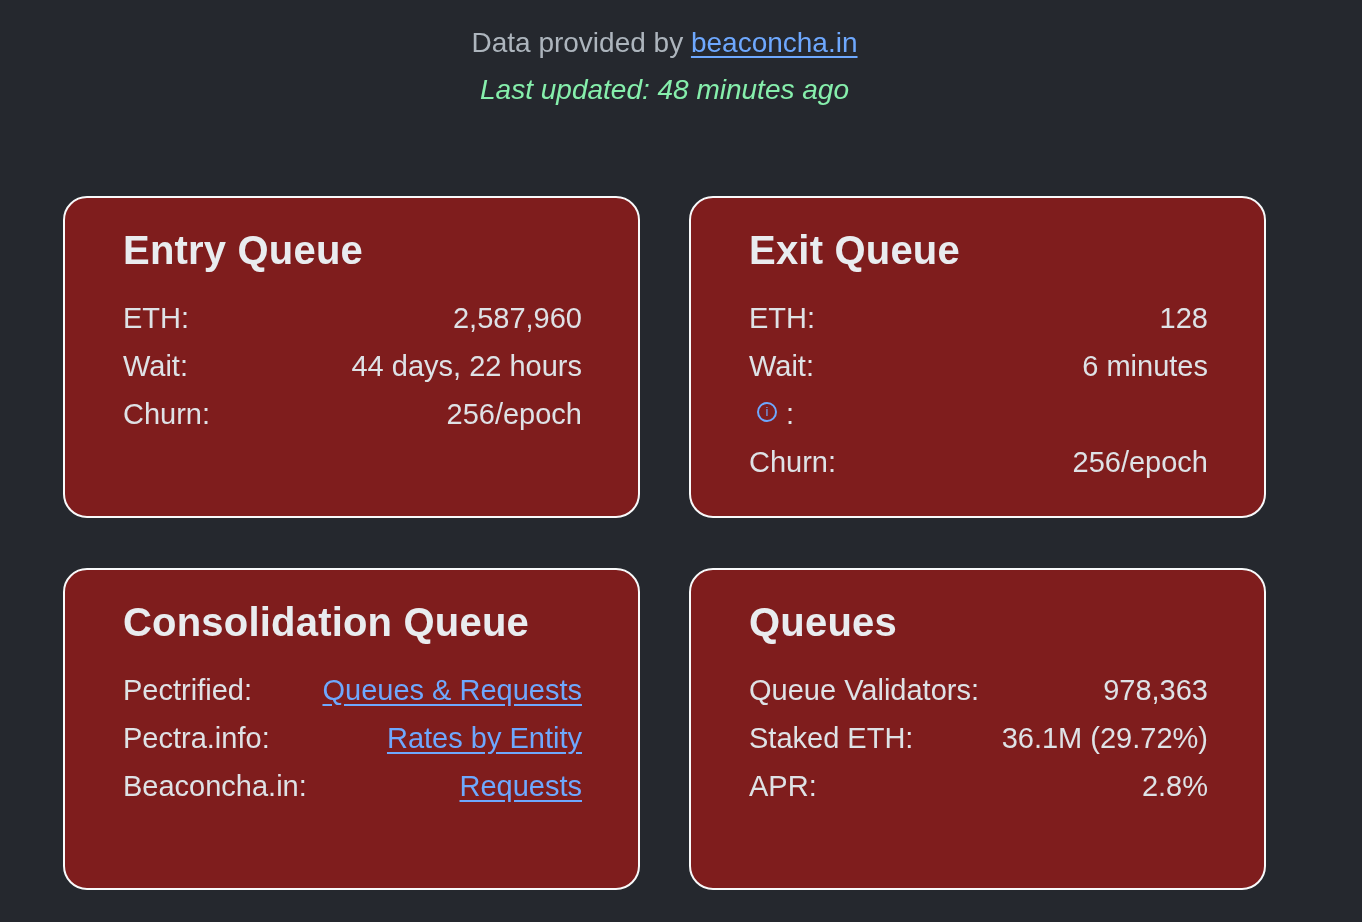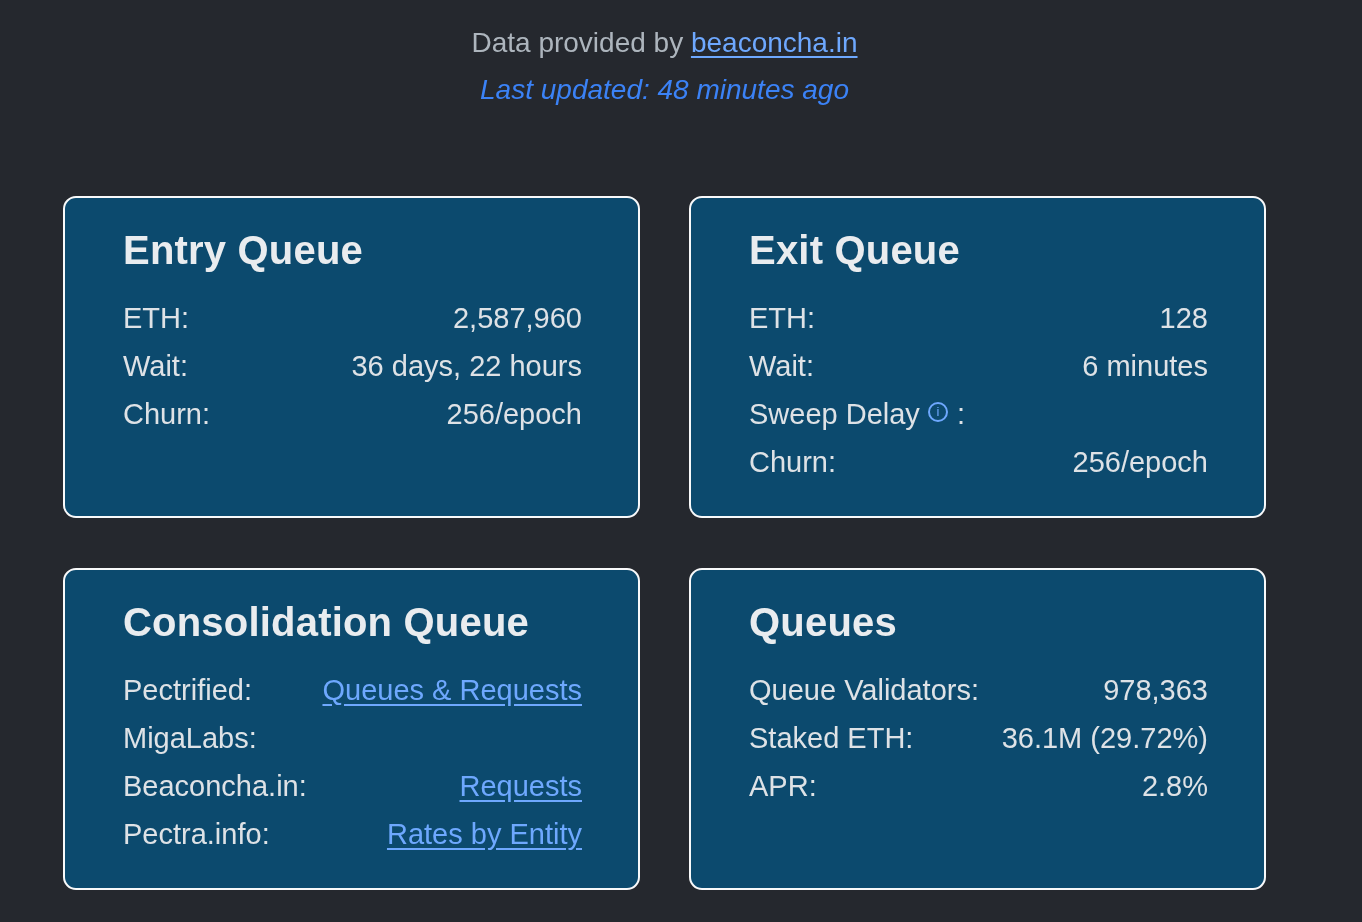--- a/index.html
+++ b/index.html
@@ -24,43 +24,43 @@
   }
   .header-line1 {
     font-size: 28px;
     line-height: 38px;
     color: #adb5bd;
   }
   .header-line2 {
     font-size: 28px;
     line-height: 38px;
     font-style: italic;
-    color: #3b82f6;
+    color: #86efac;
     margin-top: 9px;
   }
   a.link {
     color: #6ea8fe;
     text-decoration: underline;
     text-underline-offset: 4px;
     cursor: pointer;
   }
   .grid {
     margin: 87px 0 0 63px;
     width: 1203px;
     display: grid;
     grid-template-columns: 577px 577px;
     grid-template-rows: 322px 322px;
     column-gap: 49px;
     row-gap: 50px;
   }
   .card {
     box-sizing: border-box;
-    background: #0c4a6e;
+    background: #7f1d1d;
     border: 2px solid #f8f9fa;
-    border-radius: 13px;
+    border-radius: 24px;
     padding: 28px 56px 0 58px;
   }
   .card-title {
     margin: 0 0 20px 0;
     font-size: 40px;
     line-height: 48px;
     font-weight: bold;
     color: #e9ecef;
     letter-spacing: 0.2px;
   }
@@ -113,65 +113,64 @@
   <div class="grid">
 
     <section class="card">
       <h2 class="card-title">Entry Queue</h2>
       <div class="stat-row">
         <span class="label">ETH:</span>
         <span class="value">2,587,960</span>
       </div>
       <div class="stat-row">
         <span class="label">Wait:</span>
-        <span class="value">36 days, 22 hours</span>
+        <span class="value">44 days, 22 hours</span>
       </div>
       <div class="stat-row">
         <span class="label">Churn:</span>
         <span class="value">256/epoch</span>
       </div>
     </section>
 
     <section class="card">
       <h2 class="card-title">Exit Queue</h2>
       <div class="stat-row">
         <span class="label">ETH:</span>
         <span class="value">128</span>
       </div>
       <div class="stat-row">
         <span class="label">Wait:</span>
         <span class="value">6 minutes</span>
       </div>
       <div class="stat-row">
-        <span class="label"><span>Sweep Delay</span><span class="info-icon">
+        <span class="label"><span class="info-icon">
               <span>i</span>
             </span><span>:</span></span>
       </div>
       <div class="stat-row">
         <span class="label">Churn:</span>
         <span class="value">256/epoch</span>
       </div>
     </section>
 
     <section class="card">
       <h2 class="card-title">Consolidation Queue</h2>
       <div class="stat-row">
         <span class="label">Pectrified:</span>
         <a class="value link" href="#">Queues &amp; Requests</a>
       </div>
       <div class="stat-row">
-        <span class="label">MigaLabs:</span>
+      </div>
+      <div class="stat-row">
+        <span class="label">Pectra.info:</span>
+        <a class="value link" href="#">Rates by Entity</a>
       </div>
       <div class="stat-row">
         <span class="label">Beaconcha.in:</span>
         <a class="value link" href="#">Requests</a>
-      </div>
-      <div class="stat-row">
-        <span class="label">Pectra.info:</span>
-        <a class="value link" href="#">Rates by Entity</a>
       </div>
     </section>
 
     <section class="card">
       <h2 class="card-title">Queues</h2>
       <div class="stat-row">
         <span class="label">Queue Validators:</span>
         <span class="value">978,363</span>
       </div>
       <div class="stat-row">

